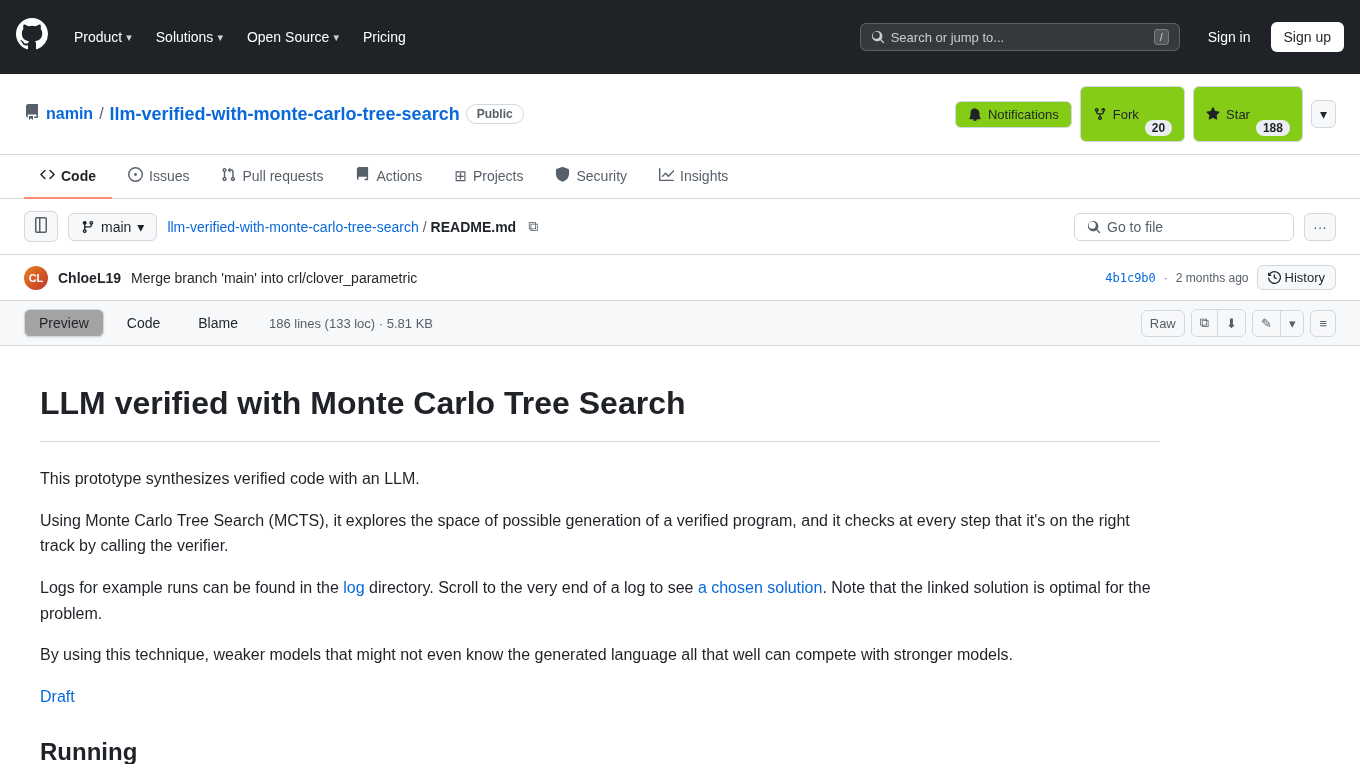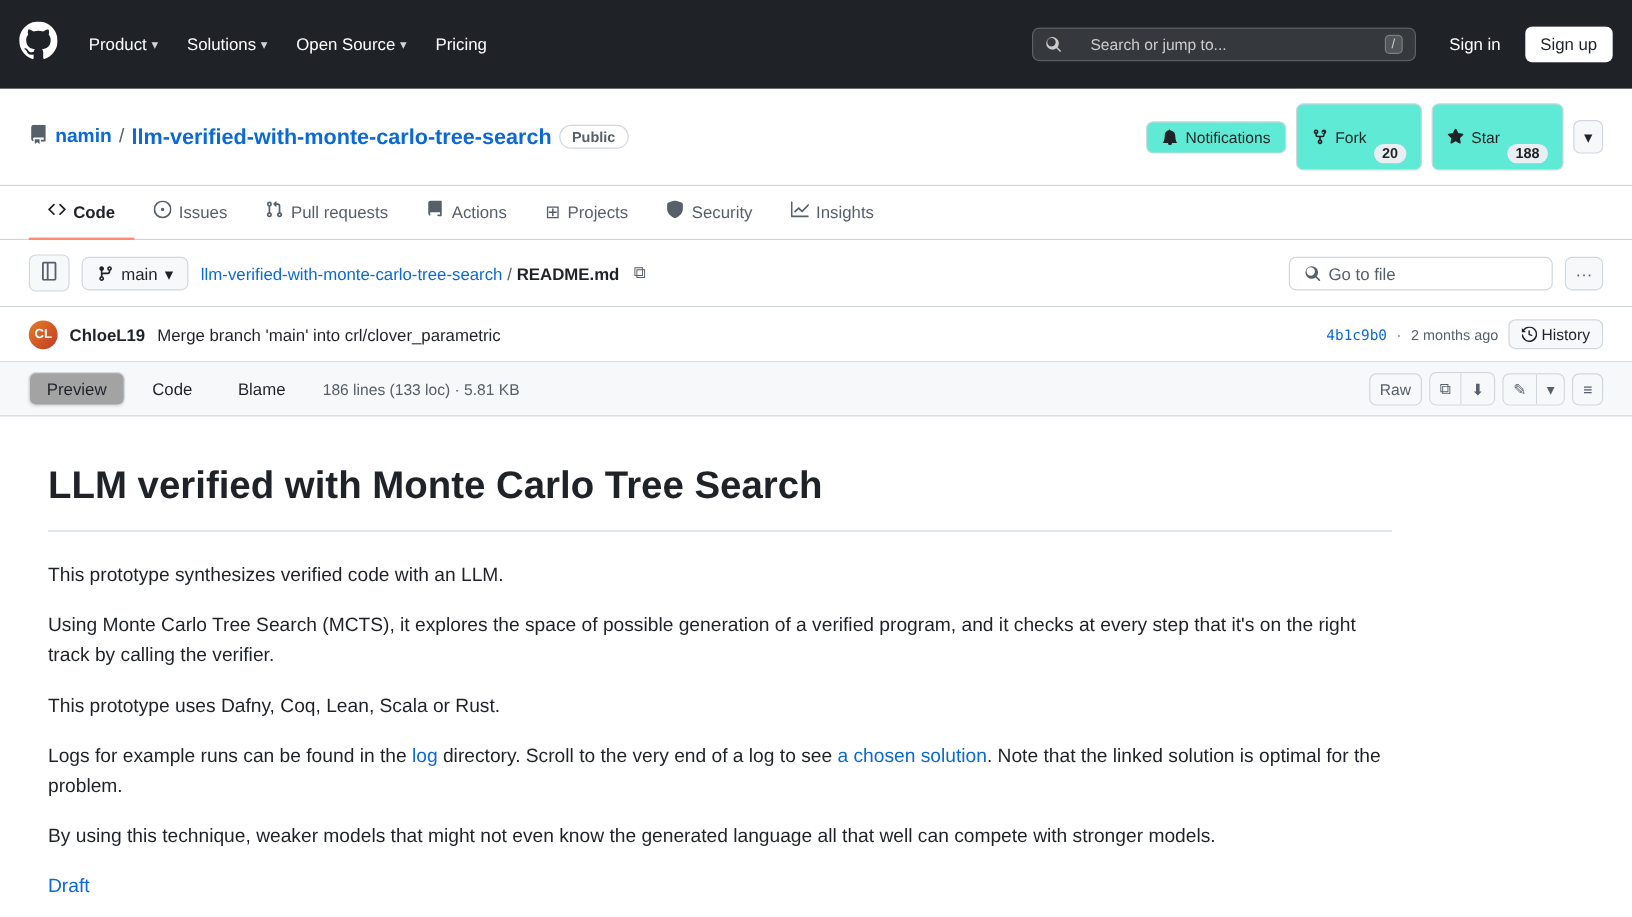--- a/index.html
+++ b/index.html
@@ -34,21 +34,21 @@
       flex: 1;
       max-width: 320px;
       display: flex;
       align-items: center;
       background: rgba(255,255,255,0.1);
       border: 1px solid rgba(255,255,255,0.2);
       border-radius: 6px;
       padding: 5px 10px;
       color: #ccc;
       font-size: 13px;
-      gap: 24px;
+      gap: 6px;
       cursor: text;
       margin-left: auto;
     }
     .search-bar-kbd {
       margin-left: auto;
       background: rgba(255,255,255,0.15);
       border: 1px solid rgba(255,255,255,0.25);
       border-radius: 4px;
       padding: 1px 5px;
       font-size: 11px;
@@ -99,21 +99,21 @@
       font-weight: 700;
     }
     .repo-actions { display: flex; gap: 8px; align-items: center; }
     .repo-action-btn {
       display: flex;
       align-items: center;
       gap: 6px;
       padding: 5px 12px;
       border: 1px solid #d0d7de;
       border-radius: 6px;
-      background: #5eead4;
+      background: #84cc16;
       cursor: pointer;
       font-size: 13px;
       color: #1f2328;
     }
     .repo-action-count {
       background: #eaeef2;
       border-radius: 20px;
       padding: 1px 7px;
       font-size: 12px;
       font-weight: 600;
@@ -538,20 +538,19 @@
       <button class="file-action-btn">▾</button>
     </div>
     <button class="file-action-btn">≡</button>
   </div>
 </div>
 
 <div class="readme-content">
   <h1>LLM verified with Monte Carlo Tree Search</h1>
   <p>This prototype synthesizes verified code with an LLM.</p>
   <p>Using Monte Carlo Tree Search (MCTS), it explores the space of possible generation of a verified program, and it checks at every step that it's on the right track by calling the verifier.</p>
-  <p>This prototype uses Dafny, Coq, Lean, Scala or Rust.</p>
   <p>
     Logs for example runs can be found in the <a href="#">log</a> directory. Scroll to the very end of a log to see <a href="#">a chosen solution</a>. Note that the linked solution is optimal for the problem.
   </p>
   <p>By using this technique, weaker models that might not even know the generated language all that well can compete with stronger models.</p>
   <p><a href="#">Draft</a></p>
   <h2>Running</h2>
 </div>
 
 </body></html>

